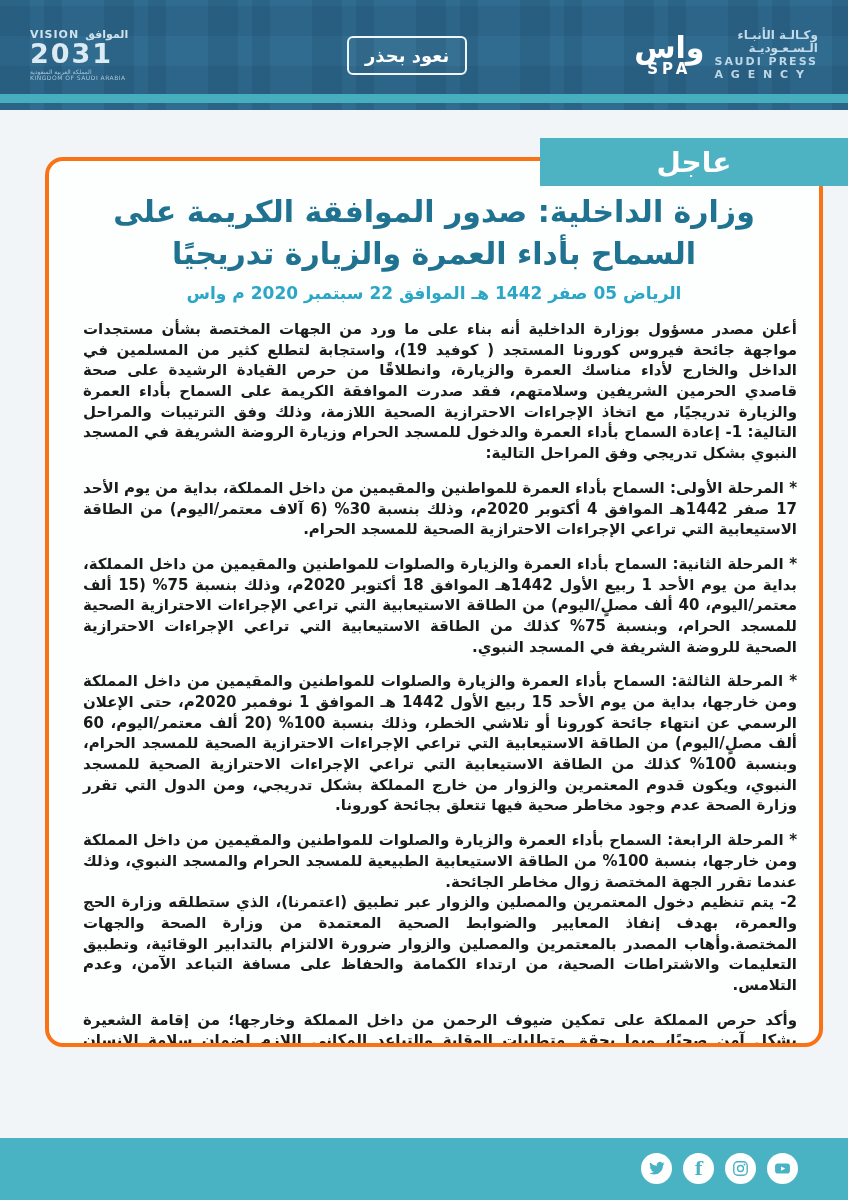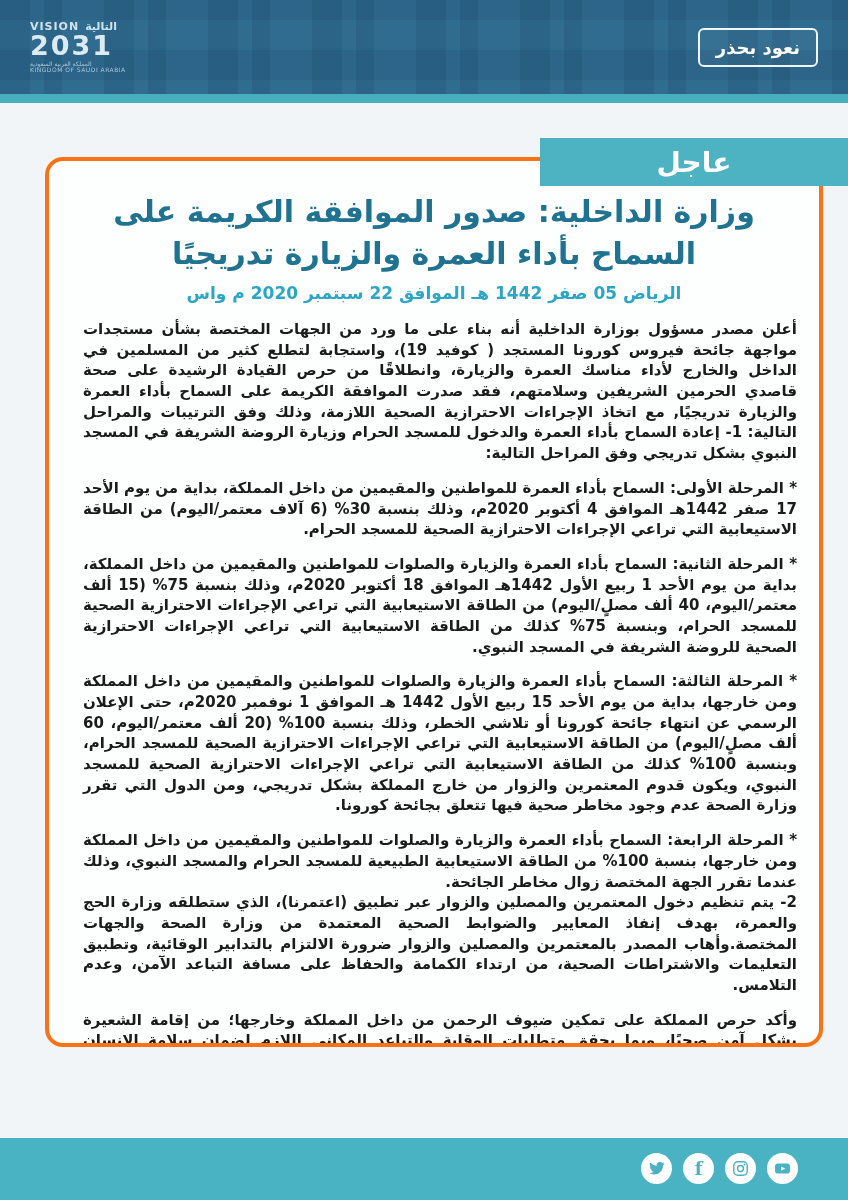--- a/index.html
+++ b/index.html
@@ -2,21 +2,21 @@
 <html lang="ar"><head>
 <meta charset="utf-8">
 <style>
   * { margin:0; padding:0; box-sizing:border-box; }
   html,body { width:848px; }
   body { font-family:"DejaVu Sans", sans-serif; }
   .page { position:relative; width:848px; height:1200px; background:#f1f5f8; overflow:hidden; }
 
   
   .topbar {
-    position:absolute; top:0; left:0; width:848px; height:94px;
+    position:absolute; top:0; left:0; width:848px; height:110px;
     background-color:#306c90;
     background-image:
       repeating-linear-gradient(90deg, rgba(10,40,70,.12) 0 30px, rgba(255,255,255,0) 30px 44px, rgba(10,40,70,.12) 44px 62px, rgba(255,255,255,0) 62px 104px),
       repeating-linear-gradient(0deg, rgba(255,255,255,0) 0 14px, rgba(10,40,70,.10) 14px 44px, rgba(255,255,255,0) 44px 60px);
     display:flex; align-items:center; justify-content:space-between;
     padding:0 30px; z-index:3;
   }
   .strip { position:absolute; top:94px; left:0; width:848px; height:9px; background:#46aebd; z-index:3; }
 
   .vision { color:#cfe2ec; line-height:1.05; width:150px; }
@@ -80,31 +80,43 @@
 </style>
 </head>
 <body>
 
 <div class="page">
 
   <header class="topbar">
     <div class="vision">
       <div class="v-row1">
         <span>VISION</span>
-        <span>التالية</span>
+        <span>الموافق</span>
       </div>
       <div class="v-row2">2031</div>
       <div class="v-row3">المملكة العربية السعودية</div>
       <div class="v-row4">KINGDOM OF SAUDI ARABIA</div>
     </div>
 
     <div class="badge">
       <span>نعود بحذر</span>
     </div>
 
+    <div class="spa">
+      <div class="mark">
+        <div class="m1">واس</div>
+        <div class="m2">SPA</div>
+      </div>
+      <div class="txt">
+        <div class="t-ar">وكـالـة الأنبـاء</div>
+        <div class="t-ar">الـسـعـوديـة</div>
+        <div class="t-en">SAUDI PRESS</div>
+        <div class="t-en">A G E N C Y</div>
+      </div>
+    </div>
   </header>
   <div class="strip"></div>
 
   <div class="urgent">
     <span>عاجل</span>
   </div>
 
   <article class="doc" dir="rtl">
     <h1 class="title">وزارة الداخلية: صدور الموافقة الكريمة على السماح بأداء العمرة والزيارة تدريجيًا</h1>
     <div class="dateline">الرياض 05 صفر 1442 هـ الموافق 22 سبتمبر 2020 م واس</div>

